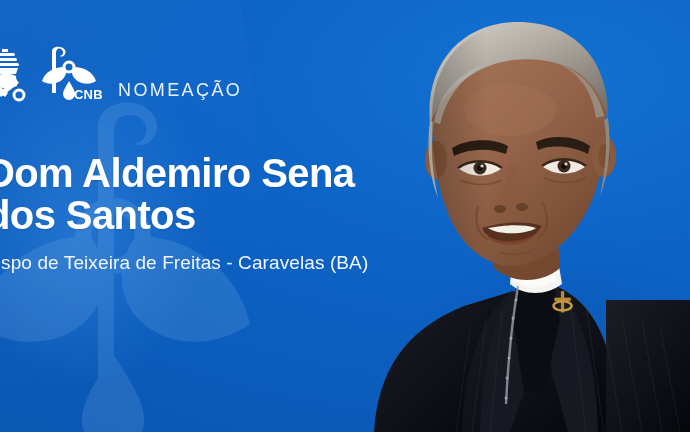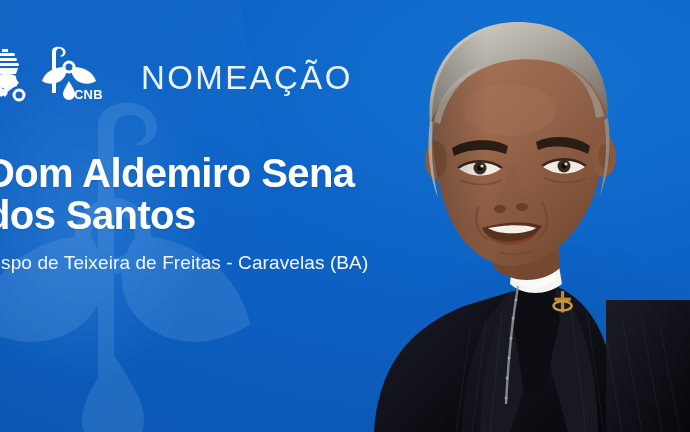--- a/index.html
+++ b/index.html
@@ -37,28 +37,28 @@
   }
   #watermark svg{width:100%;height:100%;display:block;}
   
   #logobar{
     position:absolute;left:0;top:44px;height:60px;
     display:flex;align-items:center;gap:0;
   }
   #vatican-emblem{width:44px;height:58px;margin-left:-14px;display:block;}
   #cnbb-logo{width:64px;height:58px;margin-left:8px;display:block;}
   #nomeacao{
-    margin-left:39px;
+    margin-left:16px;
     color:#eaf2fc;
-    font-size:33px;
+    font-size:18px;
     letter-spacing:2.4px;
     font-weight:400;
     white-space:nowrap;
     line-height:1;
-    position:relative;top:3px;
+    position:relative;top:16px;
   }
   
   #name-block{
     position:absolute;left:-14px;top:152px;width:430px;
   }
   .name-line{
     color:#ffffff;
     font-size:40px;
     font-weight:700;
     line-height:42px;

